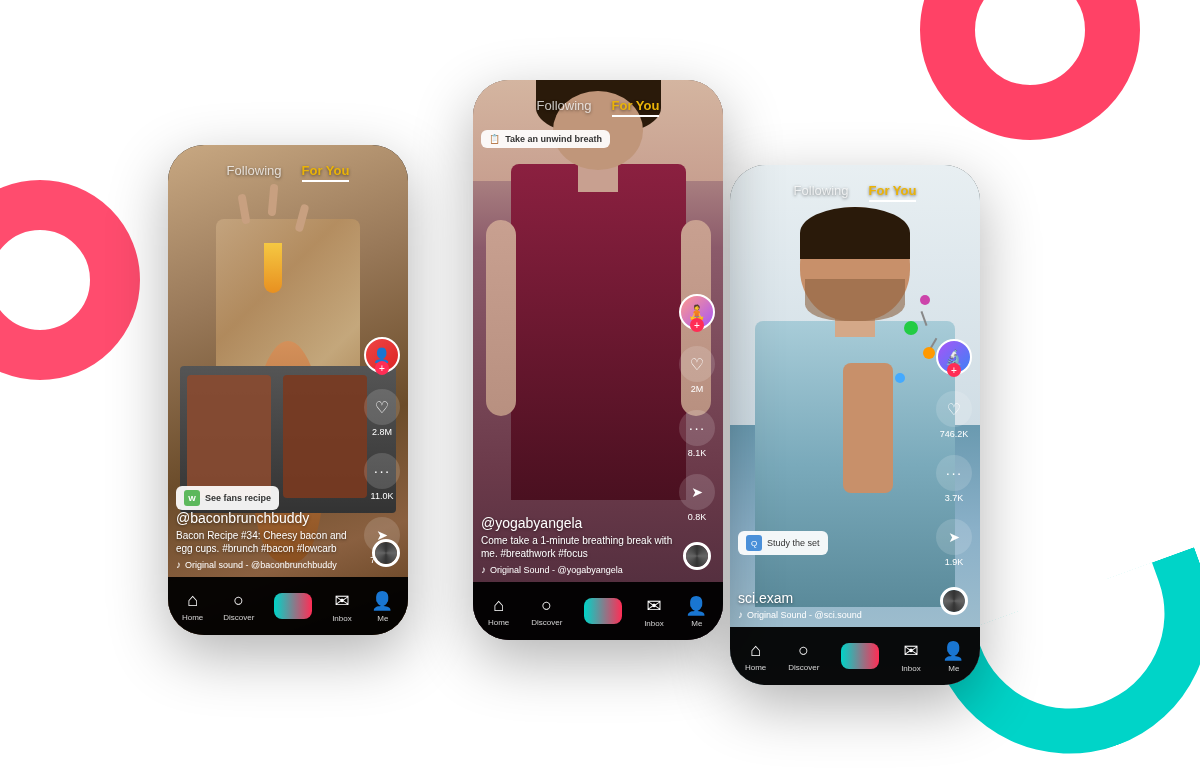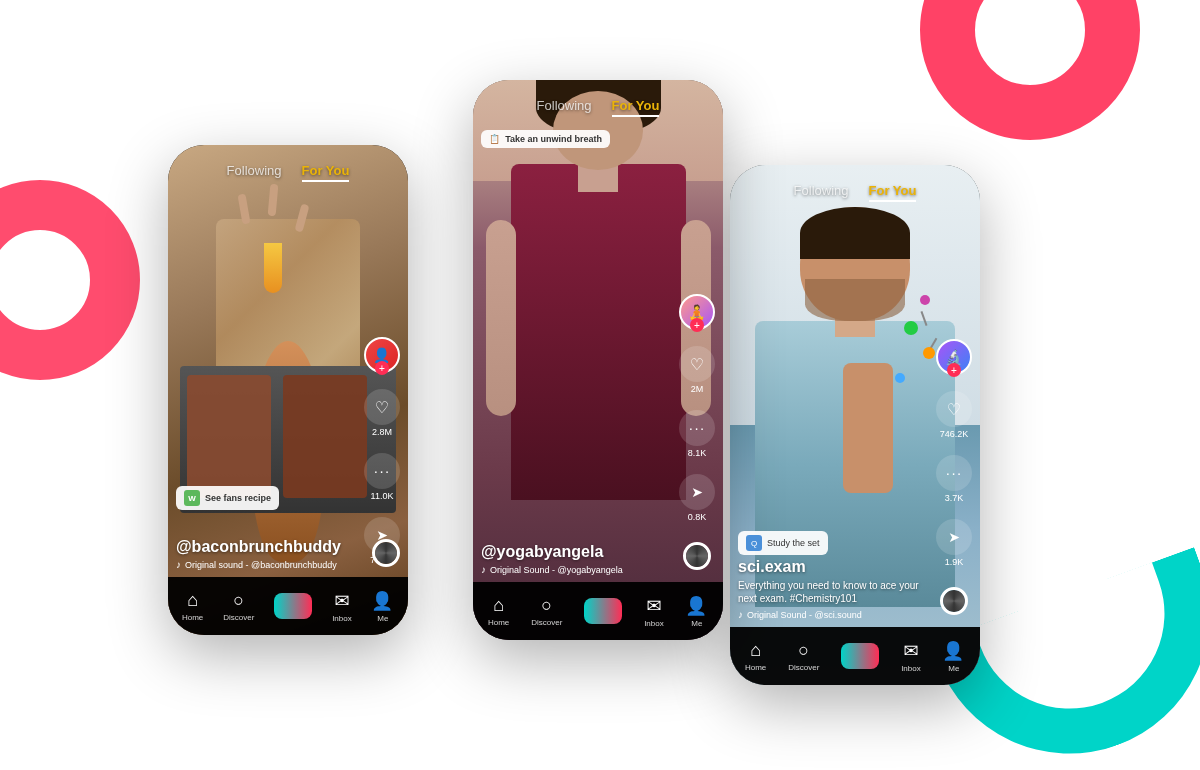--- a/index.html
+++ b/index.html
@@ -287,22 +287,22 @@
     
     .video-info {
       position: absolute;
       bottom: 65px;
       left: 8px;
       right: 50px;
       z-index: 10;
     }
 
     .username {
-      font-size: 16px;
-      font-weight: 700;
+      font-size: 14px;
+      font-weight: 400;
       color: #ffffff;
       margin-bottom: 3px;
       text-shadow: 0 1px 3px rgba(0,0,0,0.5);
       margin-top: 24px;
     }
 
     .description {
       font-size: 10px;
       color: #ffffff;
       line-height: 1.3;
@@ -524,20 +524,21 @@
         <div class="recipe-icon">W</div>
         <span class="feature-banner-text">See fans recipe</span>
       </div>
 
       <div class="spinning-record">
         <div class="record-inner"></div>
       </div>
 
       <div class="video-info">
         <div class="username">@baconbrunchbuddy</div>
+        <div class="description">Bacon Recipe #34: Cheesy bacon and egg cups. #brunch #bacon #lowcarb</div>
         <div class="sound-info">
           <span class="music-icon">♪</span>
           <span>Original sound - @baconbrunchbuddy</span>
         </div>
       </div>
 
       <div class="bottom-nav">
         <div class="bottom-nav-item">
           <span class="bottom-nav-icon">⌂</span>
           <span class="bottom-nav-label">Home</span>
@@ -614,20 +615,21 @@
           <span class="action-count">0.8K</span>
         </div>
 
         <div class="spinning-record" style="position:relative;right:auto;bottom:auto;margin-top:4px;">
           <div class="record-inner"></div>
         </div>
       </div>
 
       <div class="video-info">
         <div class="username">@yogabyangela</div>
+        <div class="description">Come take a 1-minute breathing break with me. #breathwork #focus</div>
         <div class="sound-info">
           <span class="music-icon">♪</span>
           <span>Original Sound - @yogabyangela</span>
         </div>
       </div>
 
       <div class="bottom-nav">
         <div class="bottom-nav-item">
           <span class="bottom-nav-icon">⌂</span>
           <span class="bottom-nav-label">Home</span>
@@ -713,21 +715,20 @@
         </div>
       </div>
 
       <div class="study-banner">
         <div class="study-banner-icon">Q</div>
         <span class="study-banner-text">Study the set</span>
       </div>
 
       <div class="video-info">
         <div class="username">sci.exam</div>
-        <div class="description">Everything you need to know to ace your next exam. #Chemistry101</div>
         <div class="sound-info">
           <span class="music-icon">♪</span>
           <span>Original Sound - @sci.sound</span>
         </div>
       </div>
 
       <div class="bottom-nav">
         <div class="bottom-nav-item">
           <span class="bottom-nav-icon">⌂</span>
           <span class="bottom-nav-label">Home</span>

